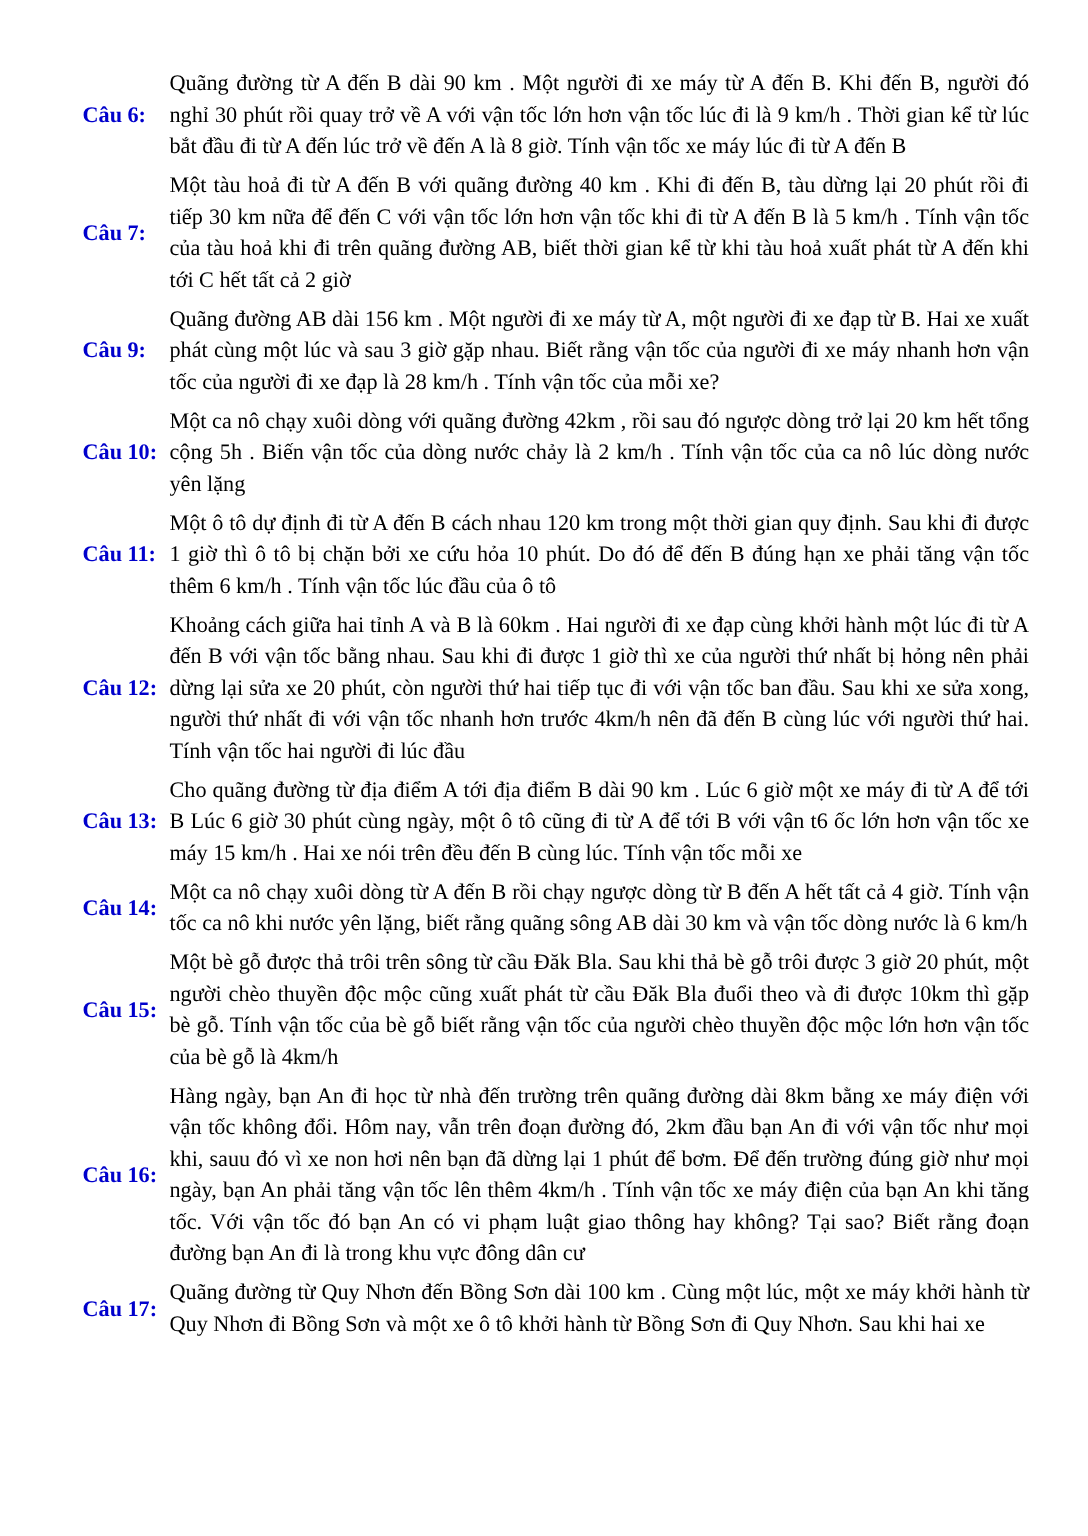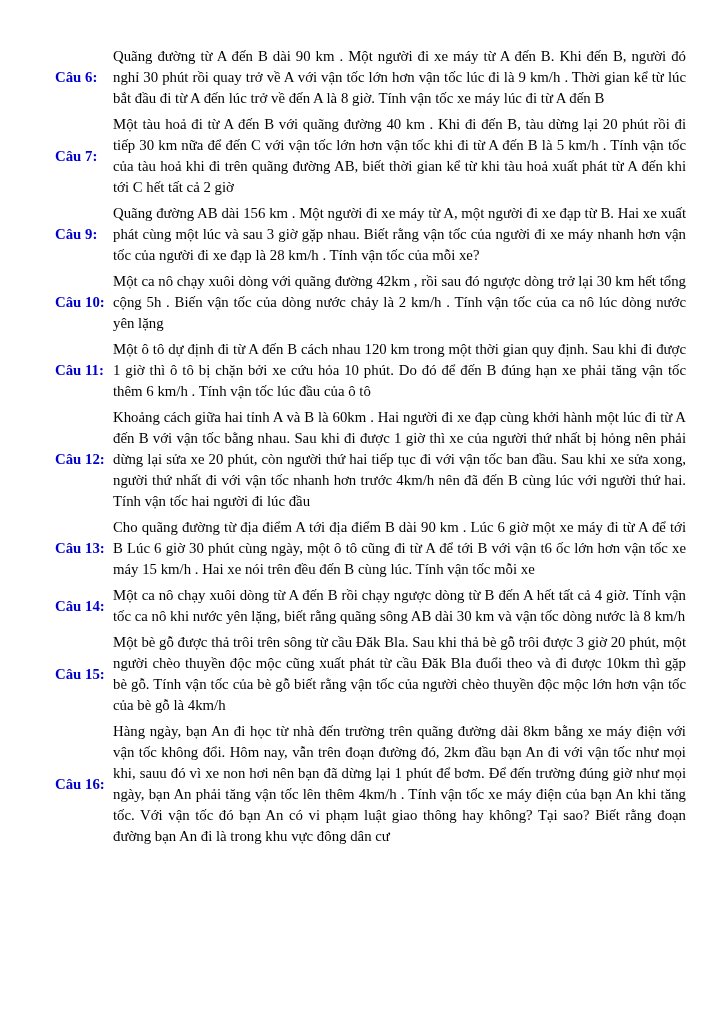--- a/index.html
+++ b/index.html
@@ -55,47 +55,51 @@
   </div>
 
 
   <div class="question">
     <span class="q-label">Câu 9:</span>
     <span class="q-text">Quãng đường AB dài 156 km . Một người đi xe máy từ A, một người đi xe đạp từ B. Hai xe xuất phát cùng một lúc và sau 3 giờ gặp nhau. Biết rằng vận tốc của người đi xe máy nhanh hơn vận tốc của người đi xe đạp là 28 km/h . Tính vận tốc của mỗi xe?</span>
   </div>
 
   <div class="question">
     <span class="q-label">Câu 10:</span>
-    <span class="q-text">Một ca nô chạy xuôi dòng với quãng đường 42km , rồi sau đó ngược dòng trở lại 30 km hết tổng cộng 5h . Biến vận tốc của dòng nước chảy là 2 km/h . Tính vận tốc của ca nô lúc dòng nước yên lặng</span>
+    <span class="q-text">Một ca nô chạy xuôi dòng với quãng đường 42km , rồi sau đó ngược dòng trở lại 20 km hết tổng cộng 5h . Biến vận tốc của dòng nước chảy là 2 km/h . Tính vận tốc của ca nô lúc dòng nước yên lặng</span>
   </div>
 
   <div class="question">
     <span class="q-label">Câu 11:</span>
     <span class="q-text">Một ô tô dự định đi từ A đến B cách nhau 120 km trong một thời gian quy định. Sau khi đi được 1 giờ thì ô tô bị chặn bởi xe cứu hỏa 10 phút. Do đó để đến B đúng hạn xe phải tăng vận tốc thêm 6 km/h . Tính vận tốc lúc đầu của ô tô</span>
   </div>
 
   <div class="question">
     <span class="q-label">Câu 12:</span>
     <span class="q-text">Khoảng cách giữa hai tỉnh A và B là 60km . Hai người đi xe đạp cùng khởi hành một lúc đi từ A đến B với vận tốc bằng nhau. Sau khi đi được 1 giờ thì xe của người thứ nhất bị hỏng nên phải dừng lại sửa xe 20 phút, còn người thứ hai tiếp tục đi với vận tốc ban đầu. Sau khi xe sửa xong, người thứ nhất đi với vận tốc nhanh hơn trước 4km/h nên đã đến B cùng lúc với người thứ hai. Tính vận tốc hai người đi lúc đầu</span>
   </div>
 
   <div class="question">
     <span class="q-label">Câu 13:</span>
     <span class="q-text">Cho quãng đường từ địa điểm A tới địa điểm B dài 90 km . Lúc 6 giờ một xe máy đi từ A để tới B Lúc 6 giờ 30 phút cùng ngày, một ô tô cũng đi từ A để tới B với vận t6 ốc lớn hơn vận tốc xe máy 15 km/h . Hai xe nói trên đều đến B cùng lúc. Tính vận tốc mỗi xe</span>
   </div>
 
   <div class="question">
     <span class="q-label">Câu 14:</span>
-    <span class="q-text">Một ca nô chạy xuôi dòng từ A đến B rồi chạy ngược dòng từ B đến A hết tất cả 4 giờ. Tính vận tốc ca nô khi nước yên lặng, biết rằng quãng sông AB dài 30 km và vận tốc dòng nước là 8 km/h</span>
+    <span class="q-text">Một ca nô chạy xuôi dòng từ A đến B rồi chạy ngược dòng từ B đến A hết tất cả 4 giờ. Tính vận tốc ca nô khi nước yên lặng, biết rằng quãng sông AB dài 30 km và vận tốc dòng nước là 6 km/h</span>
   </div>
 
   <div class="question">
     <span class="q-label">Câu 15:</span>
     <span class="q-text">Một bè gỗ được thả trôi trên sông từ cầu Đăk Bla. Sau khi thả bè gỗ trôi được 3 giờ 20 phút, một người chèo thuyền độc mộc cũng xuất phát từ cầu Đăk Bla đuổi theo và đi được 10km thì gặp bè gỗ. Tính vận tốc của bè gỗ biết rằng vận tốc của người chèo thuyền độc mộc lớn hơn vận tốc của bè gỗ là 4km/h</span>
   </div>
 
   <div class="question">
     <span class="q-label">Câu 16:</span>
     <span class="q-text">Hàng ngày, bạn An đi học từ nhà đến trường trên quãng đường dài 8km bằng xe máy điện với vận tốc không đổi. Hôm nay, vẫn trên đoạn đường đó, 2km đầu bạn An đi với vận tốc như mọi khi, sauu đó vì xe non hơi nên bạn đã dừng lại 1 phút để bơm. Để đến trường đúng giờ như mọi ngày, bạn An phải tăng vận tốc lên thêm 4km/h . Tính vận tốc xe máy điện của bạn An khi tăng tốc. Với vận tốc đó bạn An có vi phạm luật giao thông hay không? Tại sao? Biết rằng đoạn đường bạn An đi là trong khu vực đông dân cư</span>
   </div>
 
+  <div class="question">
+    <span class="q-label">Câu 17:</span>
+    <span class="q-text">Quãng đường từ Quy Nhơn đến Bồng Sơn dài 100 km . Cùng một lúc, một xe máy khởi hành từ Quy Nhơn đi Bồng Sơn và một xe ô tô khởi hành từ Bồng Sơn đi Quy Nhơn. Sau khi hai xe</span>
+  </div>
 
 </div>
 
 </body></html>

